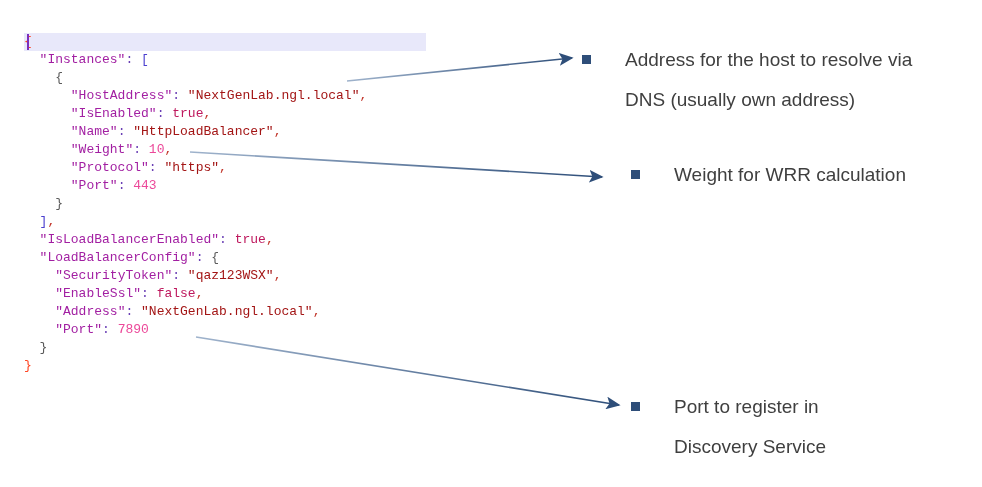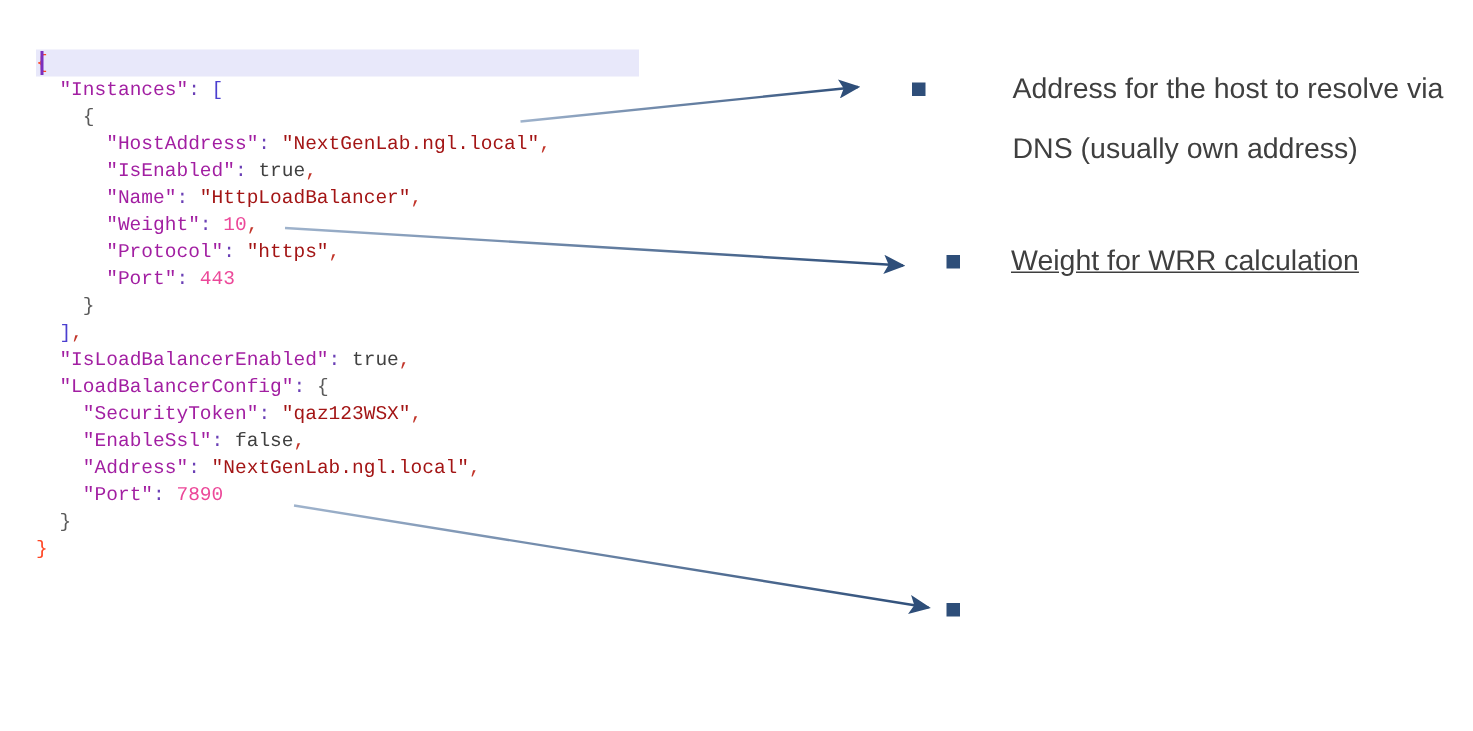--- a/index.html
+++ b/index.html
@@ -49,21 +49,21 @@
     position: absolute;
     left: 3px;
     top: 1px;
     width: 2px;
     height: 16px;
     background: #7b2fbe;
   }
   
   .tk-key      { color: #a21fa2; }
   .tk-str      { color: #a31515; }
-  .tk-bool     { color: #404040; }
+  .tk-bool     { color: #be185d; }
   .tk-num      { color: #ec4899; }
   .tk-brace-o  { color: #ff4422; }
   .tk-brace    { color: #5a5a5a; }
   .tk-bracket  { color: #4b3fcf; }
   .tk-colon    { color: #6a3fb5; }
   .tk-comma    { color: #c2352a; }
 
   
   .annotation {
     position: absolute;
@@ -118,27 +118,29 @@
       </linearGradient>
     </defs>
     <g id="arrow-group">
         <line x1="347" y1="81" x2="572" y2="58" stroke="url(#fade)" stroke-width="1.6" marker-end="url(#ah)"></line>
         <line x1="190" y1="152" x2="602" y2="177" stroke="url(#fade)" stroke-width="1.6" marker-end="url(#ah)"></line>
         <line x1="196" y1="337" x2="619" y2="405" stroke="url(#fade)" stroke-width="1.6" marker-end="url(#ah)"></line>
       </g>
   </svg>
 
   <div id="annotation-layer">
-      <div class="annotation" style="left: 608px; top: 40px; gap: 24px;">
+      <div class="annotation" style="left: 582px; top: 40px;">
         <span class="bullet"></span>
         <span class="annotation-text">Address for the host to resolve via
 DNS (usually own address)</span>
       </div>
-      <div class="annotation" style="left: 631px; top: 155px; text-decoration: underline;">
+      <div class="annotation" style="left: 631px; top: 155px;">
         <span class="bullet"></span>
         <span class="annotation-text">Weight for WRR calculation</span>
       </div>
       <div class="annotation" style="left: 631px; top: 387px;">
         <span class="bullet"></span>
+        <span class="annotation-text">Port to register in
+Discovery Service</span>
       </div>
     </div>
 
 </div>
 
 </body></html>

